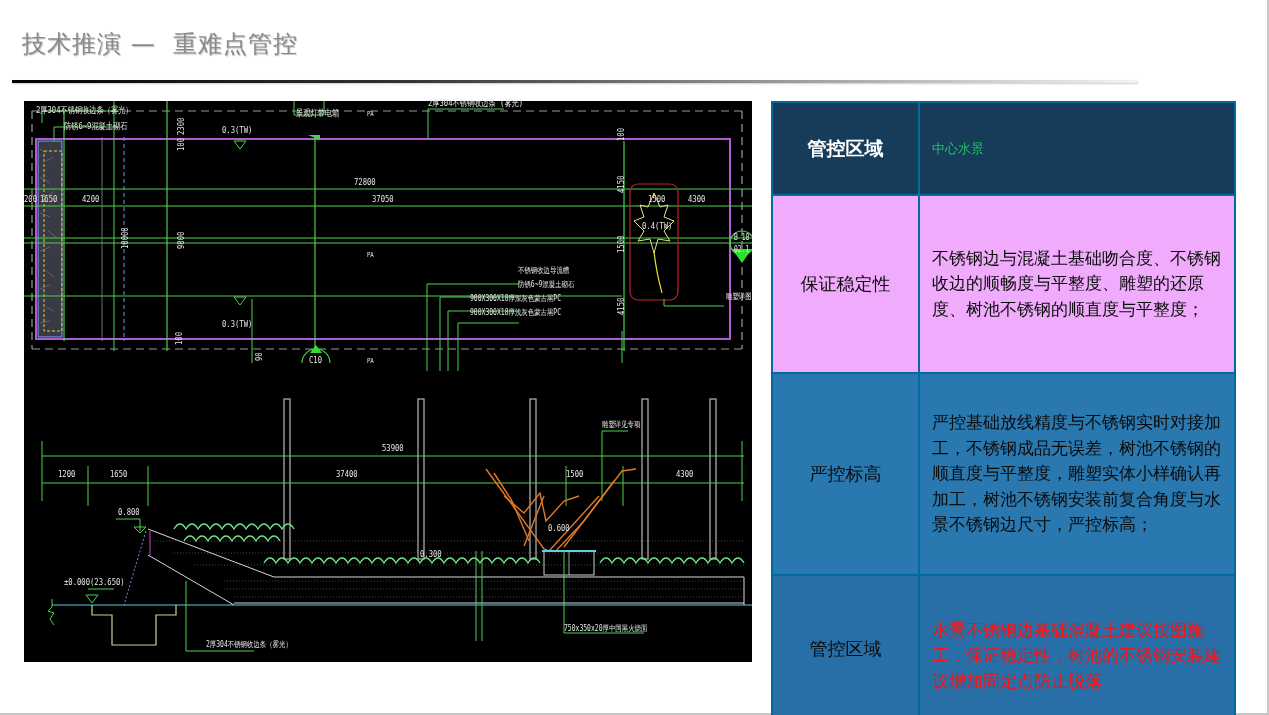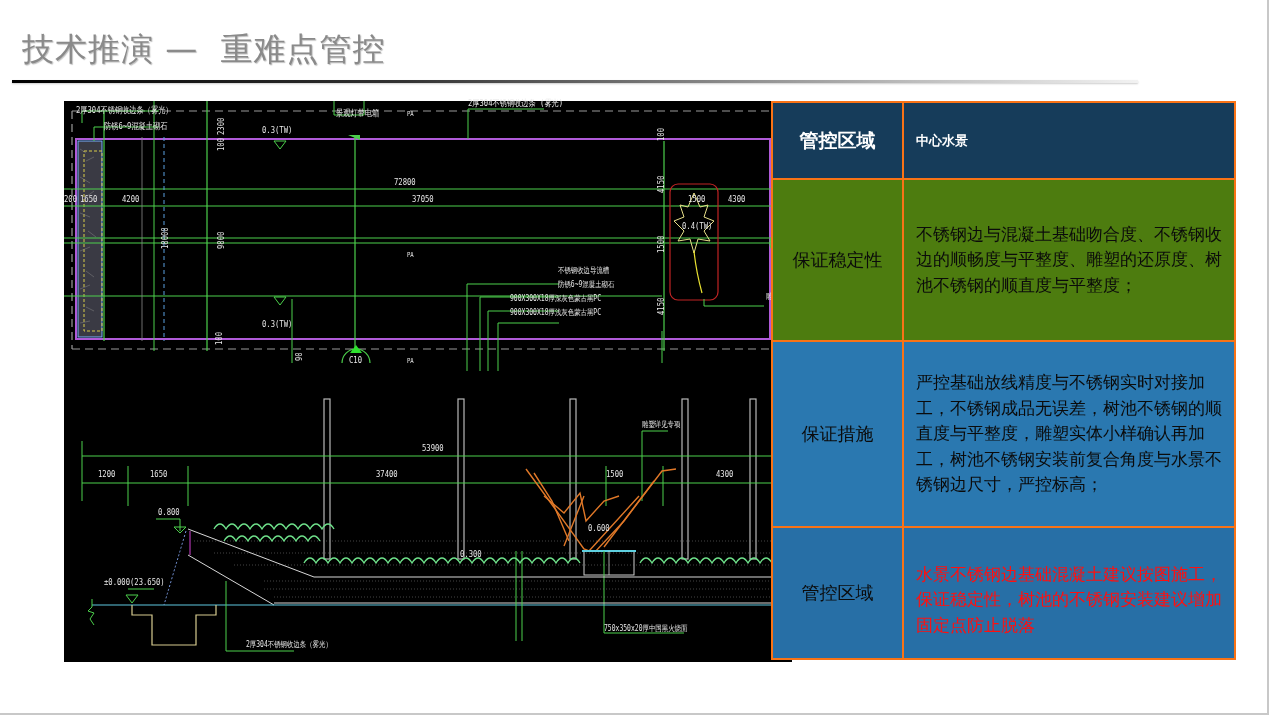--- a/index.html
+++ b/index.html
@@ -8,55 +8,54 @@
     background: #ffffff;
     font-family: "DejaVu Sans", "Liberation Sans", sans-serif;
   }
   .slide-frame {
     position: absolute; left: 0; top: 0; width: 1267px; height: 713px;
     border-right: 2px solid #c8c8c8; border-bottom: 2px solid #c8c8c8;
     background: #fff;
   }
   .page-title {
     position: absolute; left: 22px; top: 28px;
-    font-size: 32px; color: #8a8a8a; letter-spacing: 1px;
+    font-size: 24px; color: #8a8a8a; letter-spacing: 1px;
     text-shadow: 1px 1px 1px rgba(0,0,0,0.25);
     white-space: pre;
   }
   .title-rule {
     position: absolute; left: 12px; top: 80px; width: 1126px; height: 3px;
     background: linear-gradient(to right, #000 0%, #333 35%, #bdbdbd 80%, #f2f2f2 100%);
     box-shadow: 0 1px 2px rgba(0,0,0,0.2);
   }
   
   .cad {
     position: absolute; left: 24px; top: 101px; width: 728px; height: 561px;
     background: #000;
-    margin-left: 40px;
   }
   .cad svg { position: absolute; left: 0; top: 0; }
   .cad-text {
     position: absolute; color: #e8e8e8; font-family: "DejaVu Sans Mono", "Liberation Mono", monospace;
     font-size: 9px; white-space: nowrap; transform: scaleX(0.8); transform-origin: left top;
   }
   .cad-text.v { transform: rotate(-90deg) scaleX(0.8); transform-origin: left top; }
   
   .control-table {
     position: absolute; left: 771px; top: 101px; width: 465px;
     border-collapse: collapse;
   }
   .control-table td {
-    border: 2px solid #f97316; padding: 4px; vertical-align: middle;
+    border: 2px solid #0369a1; padding: 12px; vertical-align: middle;
   }
   .col-label { width: 121px; text-align: center; }
   .col-value { padding-left: 12px !important; padding-right: 10px !important; }
   .row-header td { background: #163c5a; height: 67px; }
   .row-header .col-label { color: #ffffff; font-size: 19px; font-weight: bold; }
-  .row-header .col-value { color: #ffffff; font-size: 13px; font-weight: bold; }
-  .row-key td { background: #4d7c0f; height: 152px; }
+  .row-header .col-value { color: #22c55e; font-size: 13px; font-weight: normal; }
+  .row-key td { background: #f0abfc; height: 152px; }
   .row-measure td { background: #2a78b0; height: 176px; }
   .row-suggest td { background: #276fa6; height: 122px; }
   .label-text { color: #0b0b0b; font-size: 18px; }
   .body-text { color: #0b0b0b; font-size: 17px; line-height: 25.5px; }
   .body-text.red { color: #ff1010; margin-top: 14px; }
 </style>
 </head>
 <body>
 
 <div class="slide-frame">
@@ -243,21 +242,21 @@
       <td class="col-label">管控区域</td>
       <td class="col-value">中心水景</td>
     </tr>
     <tr class="row-key">
       <td class="col-label"><span class="label-text">保证稳定性</span></td>
       <td class="col-value">
             <div class="body-text">不锈钢边与混凝土基础吻合度、不锈钢收边的顺畅度与平整度、雕塑的还原度、树池不锈钢的顺直度与平整度；</div>
           </td>
     </tr>
     <tr class="row-measure">
-      <td class="col-label"><span class="label-text">保证措施</span></td>
+      <td class="col-label"><span class="label-text">严控标高</span></td>
       <td class="col-value">
             <div class="body-text">严控基础放线精度与不锈钢实时对接加工，不锈钢成品无误差，树池不锈钢的顺直度与平整度，雕塑实体小样确认再加工，树池不锈钢安装前复合角度与水景不锈钢边尺寸，严控标高；</div>
           </td>
     </tr>
     <tr class="row-suggest">
       <td class="col-label"><span class="label-text">管控区域</span></td>
       <td class="col-value">
             <div class="body-text red">水景不锈钢边基础混凝土建议按图施工，保证稳定性，树池的不锈钢安装建议增加固定点防止脱落</div>
           </td>
     </tr>

